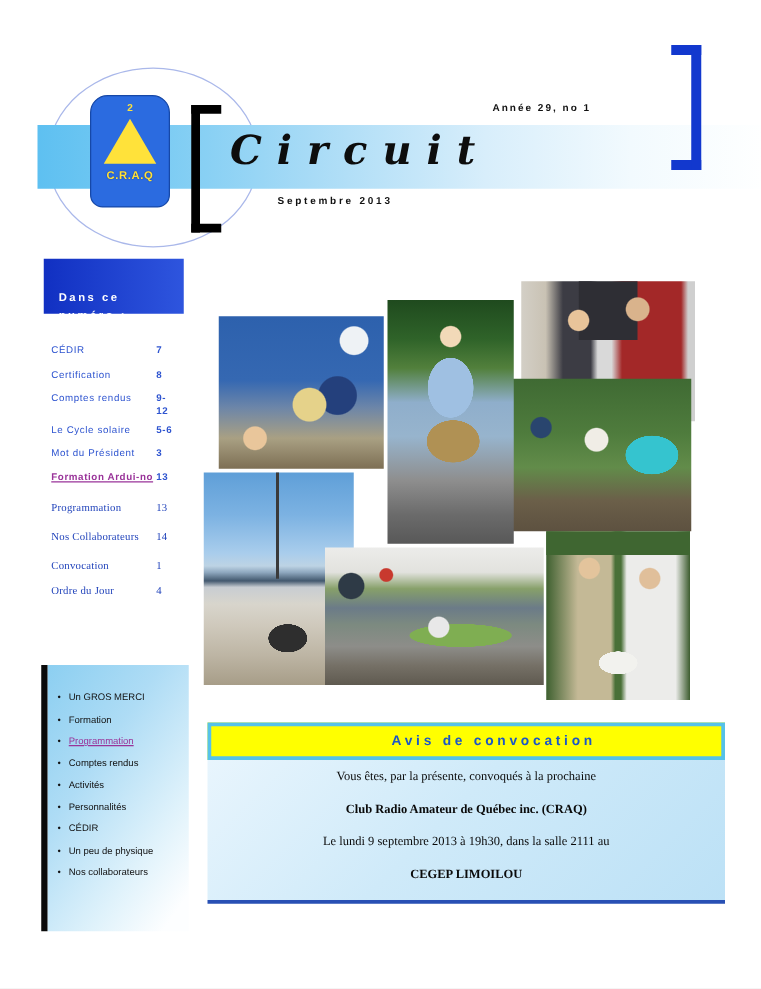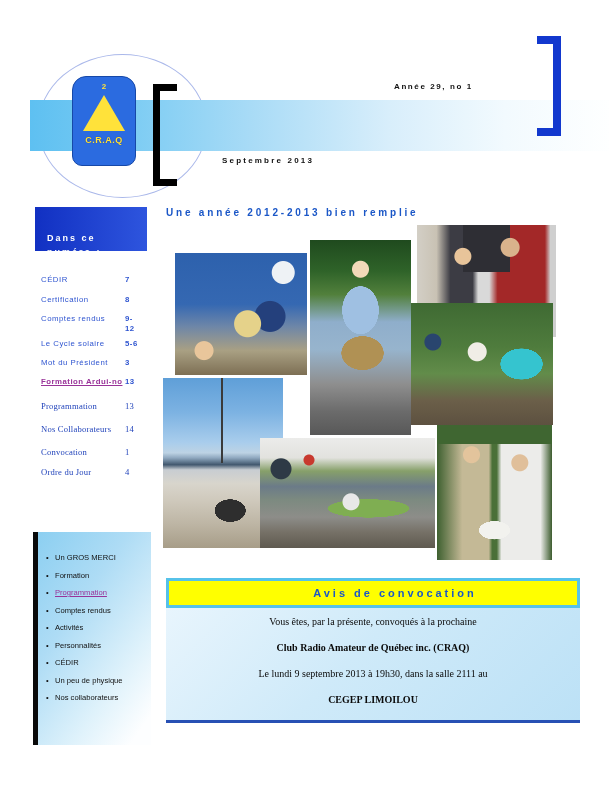--- a/index.html
+++ b/index.html
@@ -174,20 +174,21 @@
   <div class="logo">
     <div class="logo-top">2</div>
     <div class="tri"></div>
     <div class="logo-label">C.R.A.Q</div>
   </div>
 
   <div class="bracket-black"></div>
   <div class="bracket-blue"></div>
 
   <div class="issue">Année 29, no 1</div>
+  <div class="title-circuit">Circuit</div>
   <div class="date">Septembre 2013</div>
 
   <div class="toc-header">
     <div>Dans ce</div>
     <div>numéro :</div>
   </div>
 
   <div class="toc-row" style="top:275px">
     <span class="lbl">CÉDIR</span>
     <span class="pg">7</span>
@@ -222,21 +223,20 @@
   </div>
   <div class="toc-row serif" style="top:447px">
     <span class="lbl">Convocation</span>
     <span class="pg">1</span>
   </div>
   <div class="toc-row serif" style="top:467px">
     <span class="lbl">Ordre du Jour</span>
     <span class="pg">4</span>
   </div>
 
-  <div class="main-heading">Une année 2012-2013 bien remplie</div>
 
   <div class="photo photo1" title="groupe-activite-club-interieur"></div>
   <div class="photo photo3" title="couple-devant-porte"></div>
   <div class="photo photo4" title="famille-table-pique-nique"></div>
   <div class="photo photo2" title="homme-avec-bouteille-pique-nique"></div>
   <div class="photo photo5" title="antenne-terrasse-panorama"></div>
   <div class="photo photo6" title="groupe-epluchage-mais"></div>
   <div class="photo photo7" title="remise-certificat-deux-hommes"></div>
 
   <div class="sommaire">

